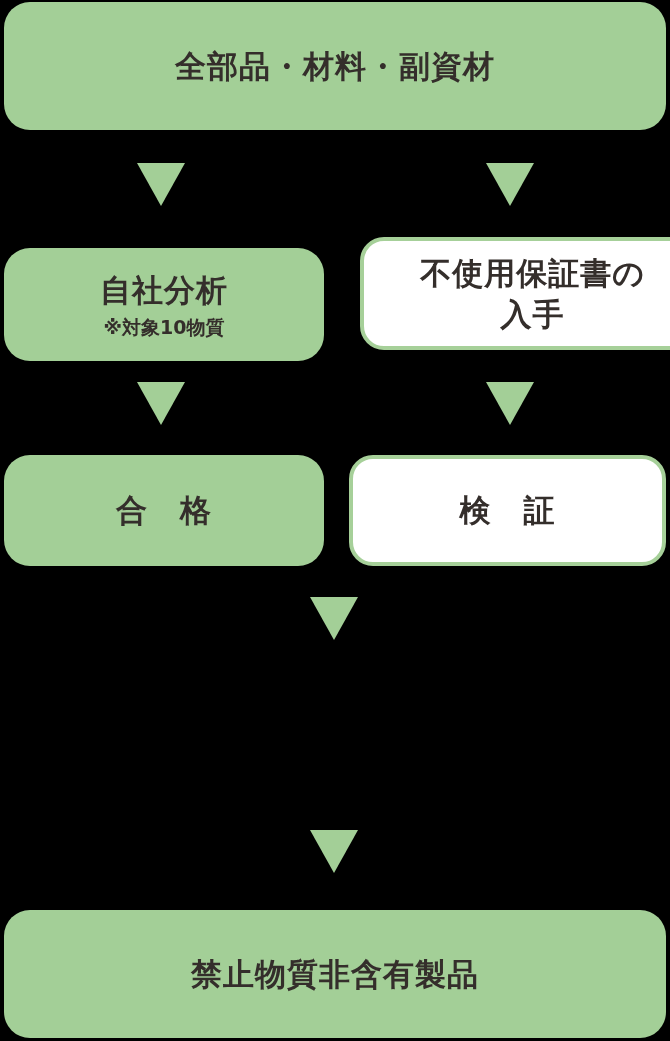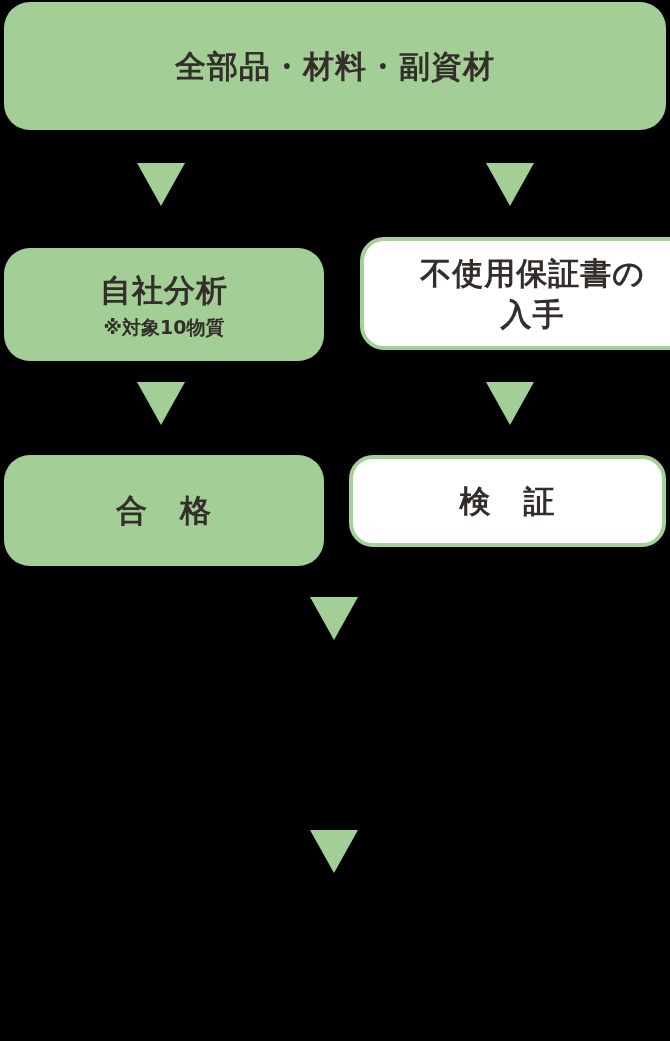--- a/index.html
+++ b/index.html
@@ -59,21 +59,21 @@
     height: 0;
     border-left: 24px solid transparent;
     border-right: 24px solid transparent;
     border-top: 43px solid var(--green);
   }
   
   .pos-top      { left: 4px;   top: 2px;   width: 662px; height: 128px; }
   .pos-analysis { left: 4px;   top: 237px; width: 320px; height: 113px; margin-top: 11px; }
   .pos-cert     { left: 360px; top: 237px; width: 345px; height: 113px; }
   .pos-pass     { left: 4px;   top: 455px; width: 320px; height: 111px; }
-  .pos-verify   { left: 349px; top: 455px; width: 317px; height: 92px; }
+  .pos-verify   { left: 349px; top: 455px; width: 317px; height: 111px; }
   .pos-merge    { left: 4px;   top: 669px; width: 662px; height: 129px; }
   .pos-final    { left: 4px;   top: 910px; width: 662px; height: 128px; }
 
   .pos-arrow-l1 { left: 137px; top: 163px; }
   .pos-arrow-r1 { left: 486px; top: 163px; }
   .pos-arrow-l2 { left: 137px; top: 382px; }
   .pos-arrow-r2 { left: 486px; top: 382px; }
   .pos-arrow-c1 { left: 310px; top: 597px; }
   .pos-arrow-c2 { left: 310px; top: 830px; }
 </style>
@@ -108,14 +108,17 @@
 
   <div class="box white pos-verify">
     <span class="label-main">検　証</span>
   </div>
 
   <div class="arrow-down pos-arrow-c1"></div>
 
 
   <div class="arrow-down pos-arrow-c2"></div>
 
+  <div class="box green pos-final">
+    <span class="label-main">禁止物質非含有製品</span>
+  </div>
 
 </div>
 
 </body></html>

